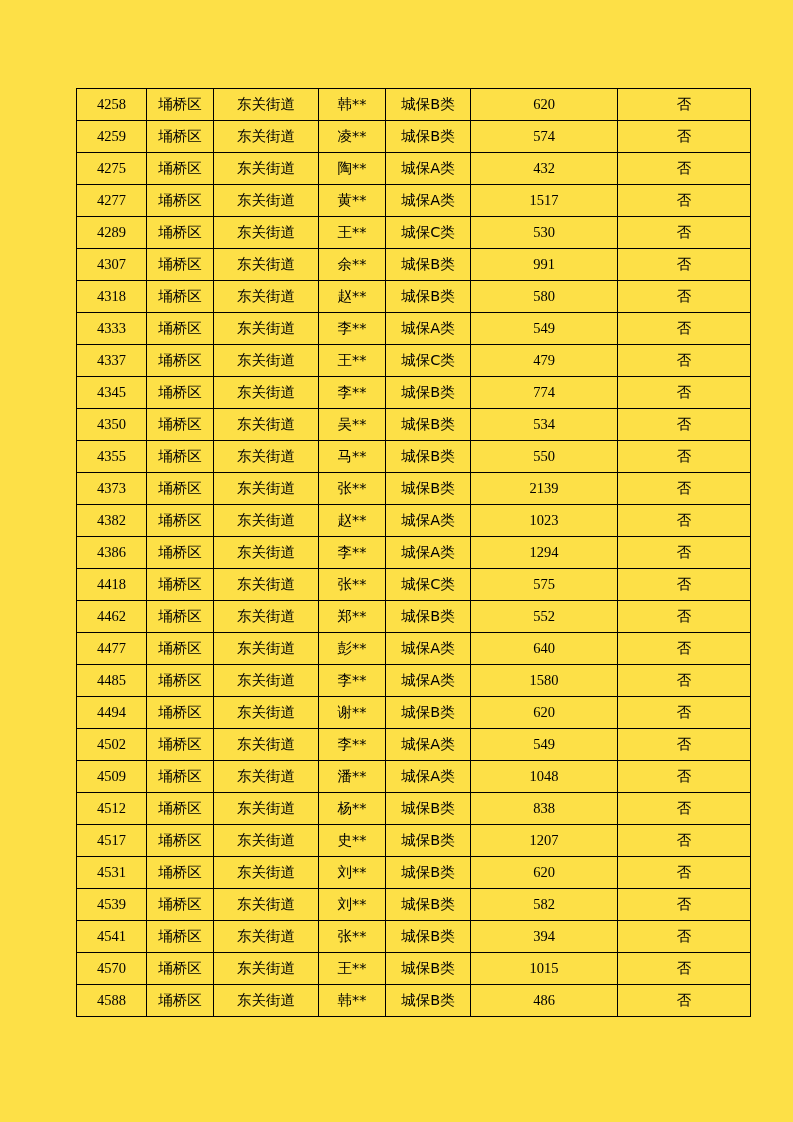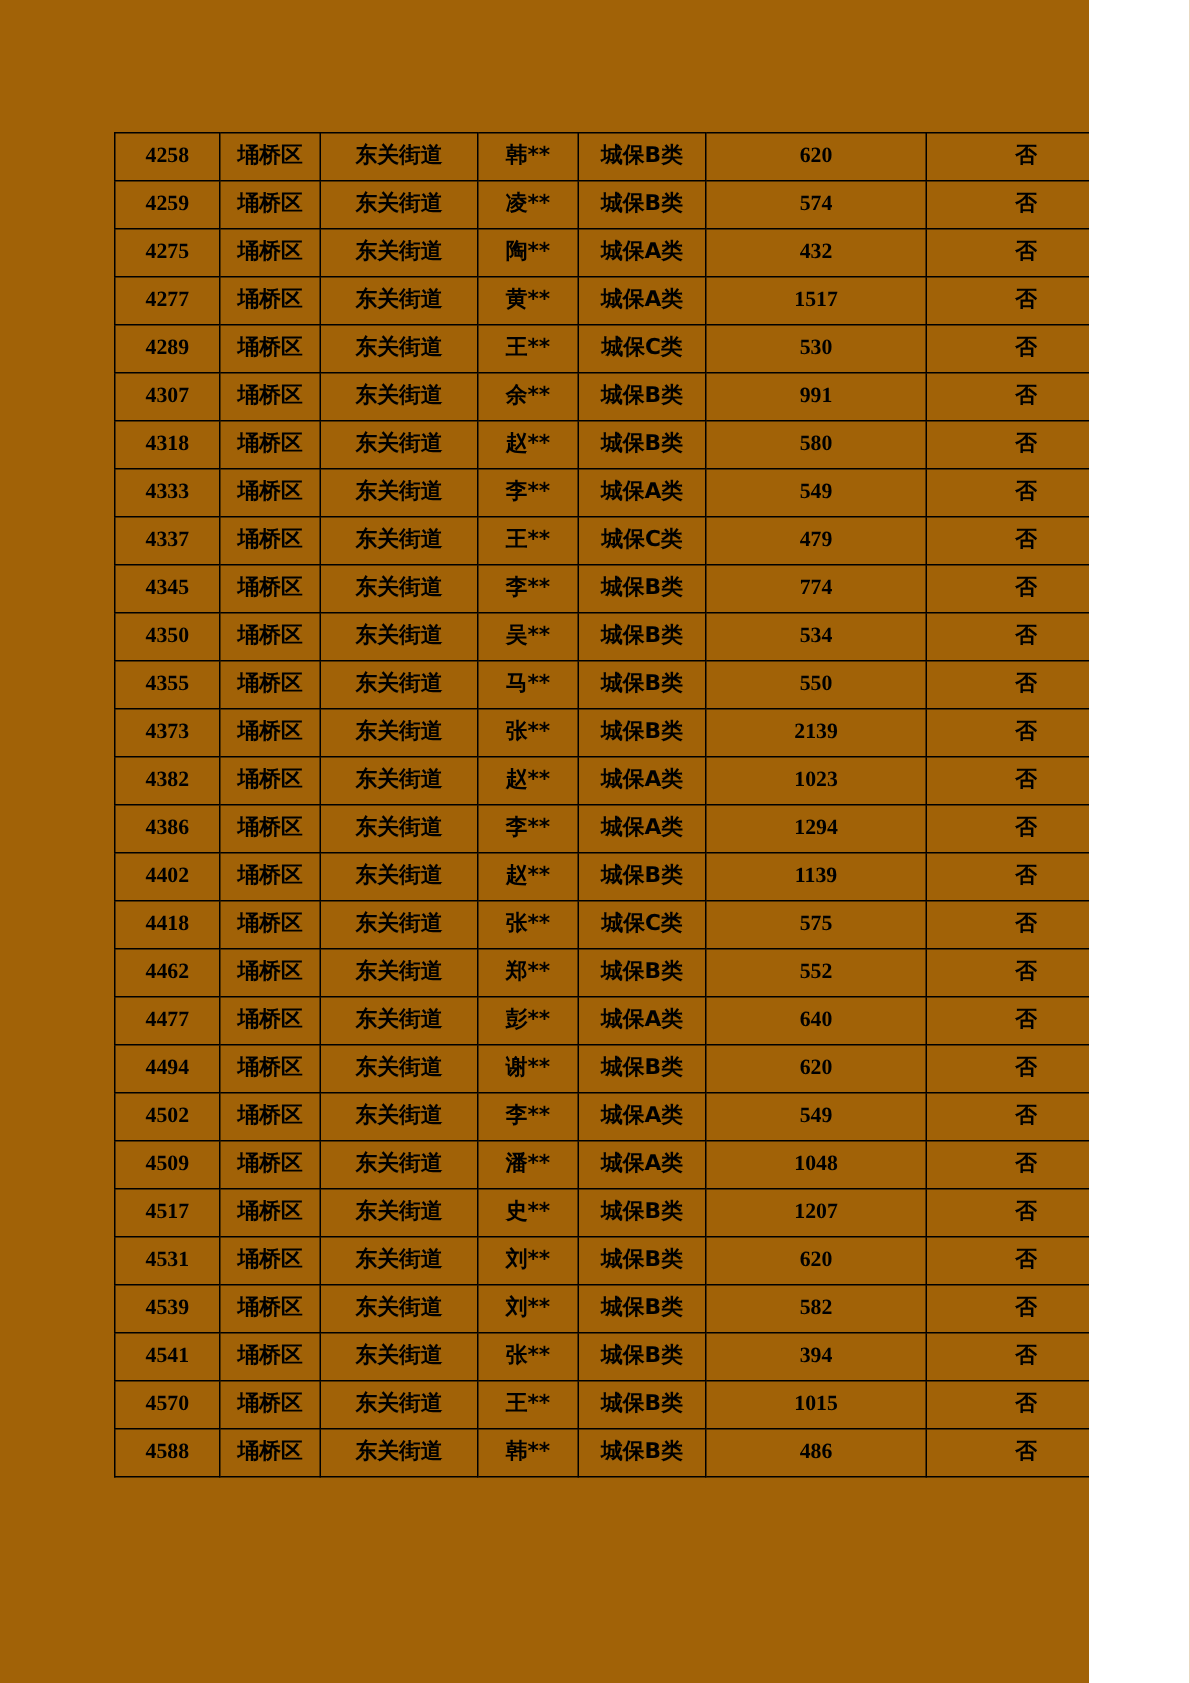--- a/index.html
+++ b/index.html
@@ -2,27 +2,26 @@
 <html><head>
 <meta charset="utf-8">
 <style>
   html, body {
     margin: 0;
     padding: 0;
     background: #ffffff;
   }
   .page {
     position: relative;
-    width: 726px;
+    width: 793px;
     height: 1122px;
-    background: #a16207;
+    background: #fde047;
     box-sizing: border-box;
     font-family: "Liberation Serif", serif;
     overflow: hidden;
-    font-weight: bold;
   }
   .table-wrap {
     position: absolute;
     left: 76px;
     top: 88px;
     width: 641px;
   }
   table.data {
     border-collapse: collapse;
     table-layout: fixed;
@@ -184,29 +183,20 @@
           <tr>
             <td class="c-id">4386</td>
             <td class="c-district">埇桥区</td>
             <td class="c-street">东关街道</td>
             <td class="c-name">李**</td>
             <td class="c-type">城保A类</td>
             <td class="c-amount">1294</td>
             <td class="c-flag">否</td>
           </tr>
           <tr>
-            <td class="c-id">4402</td>
-            <td class="c-district">埇桥区</td>
-            <td class="c-street">东关街道</td>
-            <td class="c-name">赵**</td>
-            <td class="c-type">城保B类</td>
-            <td class="c-amount">1139</td>
-            <td class="c-flag">否</td>
-          </tr>
-          <tr>
             <td class="c-id">4418</td>
             <td class="c-district">埇桥区</td>
             <td class="c-street">东关街道</td>
             <td class="c-name">张**</td>
             <td class="c-type">城保C类</td>
             <td class="c-amount">575</td>
             <td class="c-flag">否</td>
           </tr>
           <tr>
             <td class="c-id">4462</td>
@@ -220,20 +210,29 @@
           <tr>
             <td class="c-id">4477</td>
             <td class="c-district">埇桥区</td>
             <td class="c-street">东关街道</td>
             <td class="c-name">彭**</td>
             <td class="c-type">城保A类</td>
             <td class="c-amount">640</td>
             <td class="c-flag">否</td>
           </tr>
           <tr>
+            <td class="c-id">4485</td>
+            <td class="c-district">埇桥区</td>
+            <td class="c-street">东关街道</td>
+            <td class="c-name">李**</td>
+            <td class="c-type">城保A类</td>
+            <td class="c-amount">1580</td>
+            <td class="c-flag">否</td>
+          </tr>
+          <tr>
             <td class="c-id">4494</td>
             <td class="c-district">埇桥区</td>
             <td class="c-street">东关街道</td>
             <td class="c-name">谢**</td>
             <td class="c-type">城保B类</td>
             <td class="c-amount">620</td>
             <td class="c-flag">否</td>
           </tr>
           <tr>
             <td class="c-id">4502</td>
@@ -244,20 +243,29 @@
             <td class="c-amount">549</td>
             <td class="c-flag">否</td>
           </tr>
           <tr>
             <td class="c-id">4509</td>
             <td class="c-district">埇桥区</td>
             <td class="c-street">东关街道</td>
             <td class="c-name">潘**</td>
             <td class="c-type">城保A类</td>
             <td class="c-amount">1048</td>
+            <td class="c-flag">否</td>
+          </tr>
+          <tr>
+            <td class="c-id">4512</td>
+            <td class="c-district">埇桥区</td>
+            <td class="c-street">东关街道</td>
+            <td class="c-name">杨**</td>
+            <td class="c-type">城保B类</td>
+            <td class="c-amount">838</td>
             <td class="c-flag">否</td>
           </tr>
           <tr>
             <td class="c-id">4517</td>
             <td class="c-district">埇桥区</td>
             <td class="c-street">东关街道</td>
             <td class="c-name">史**</td>
             <td class="c-type">城保B类</td>
             <td class="c-amount">1207</td>
             <td class="c-flag">否</td>

